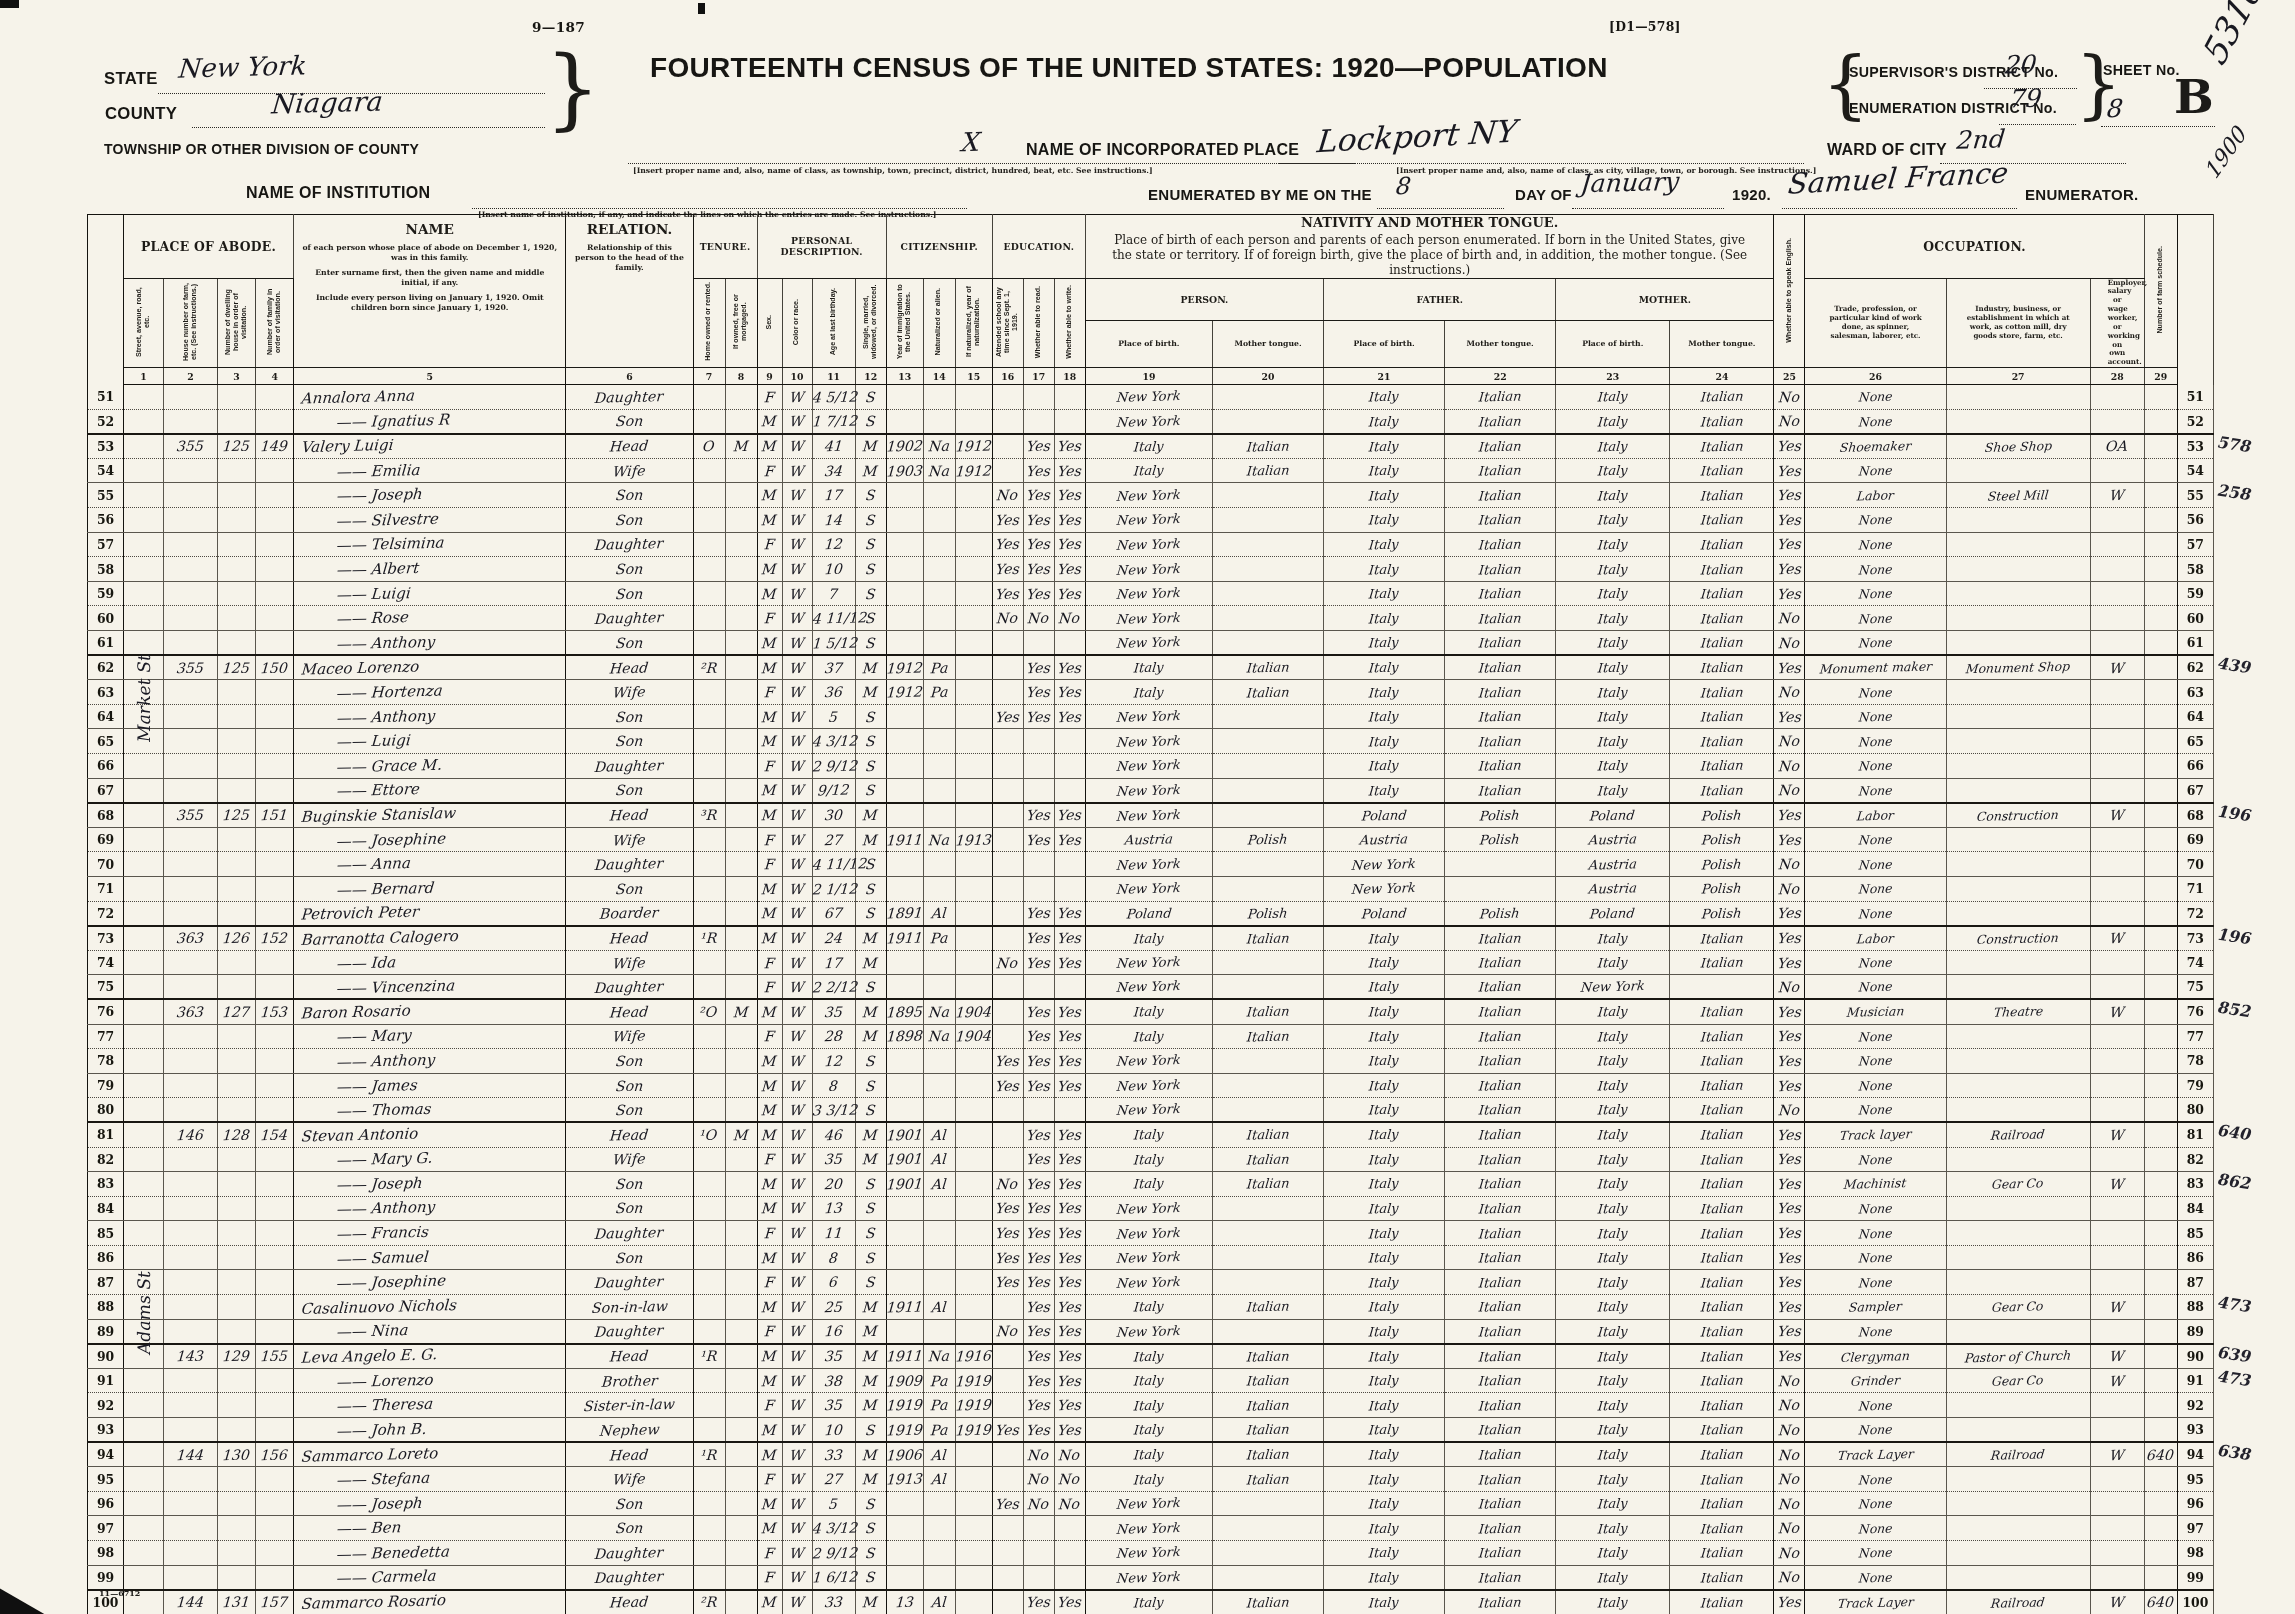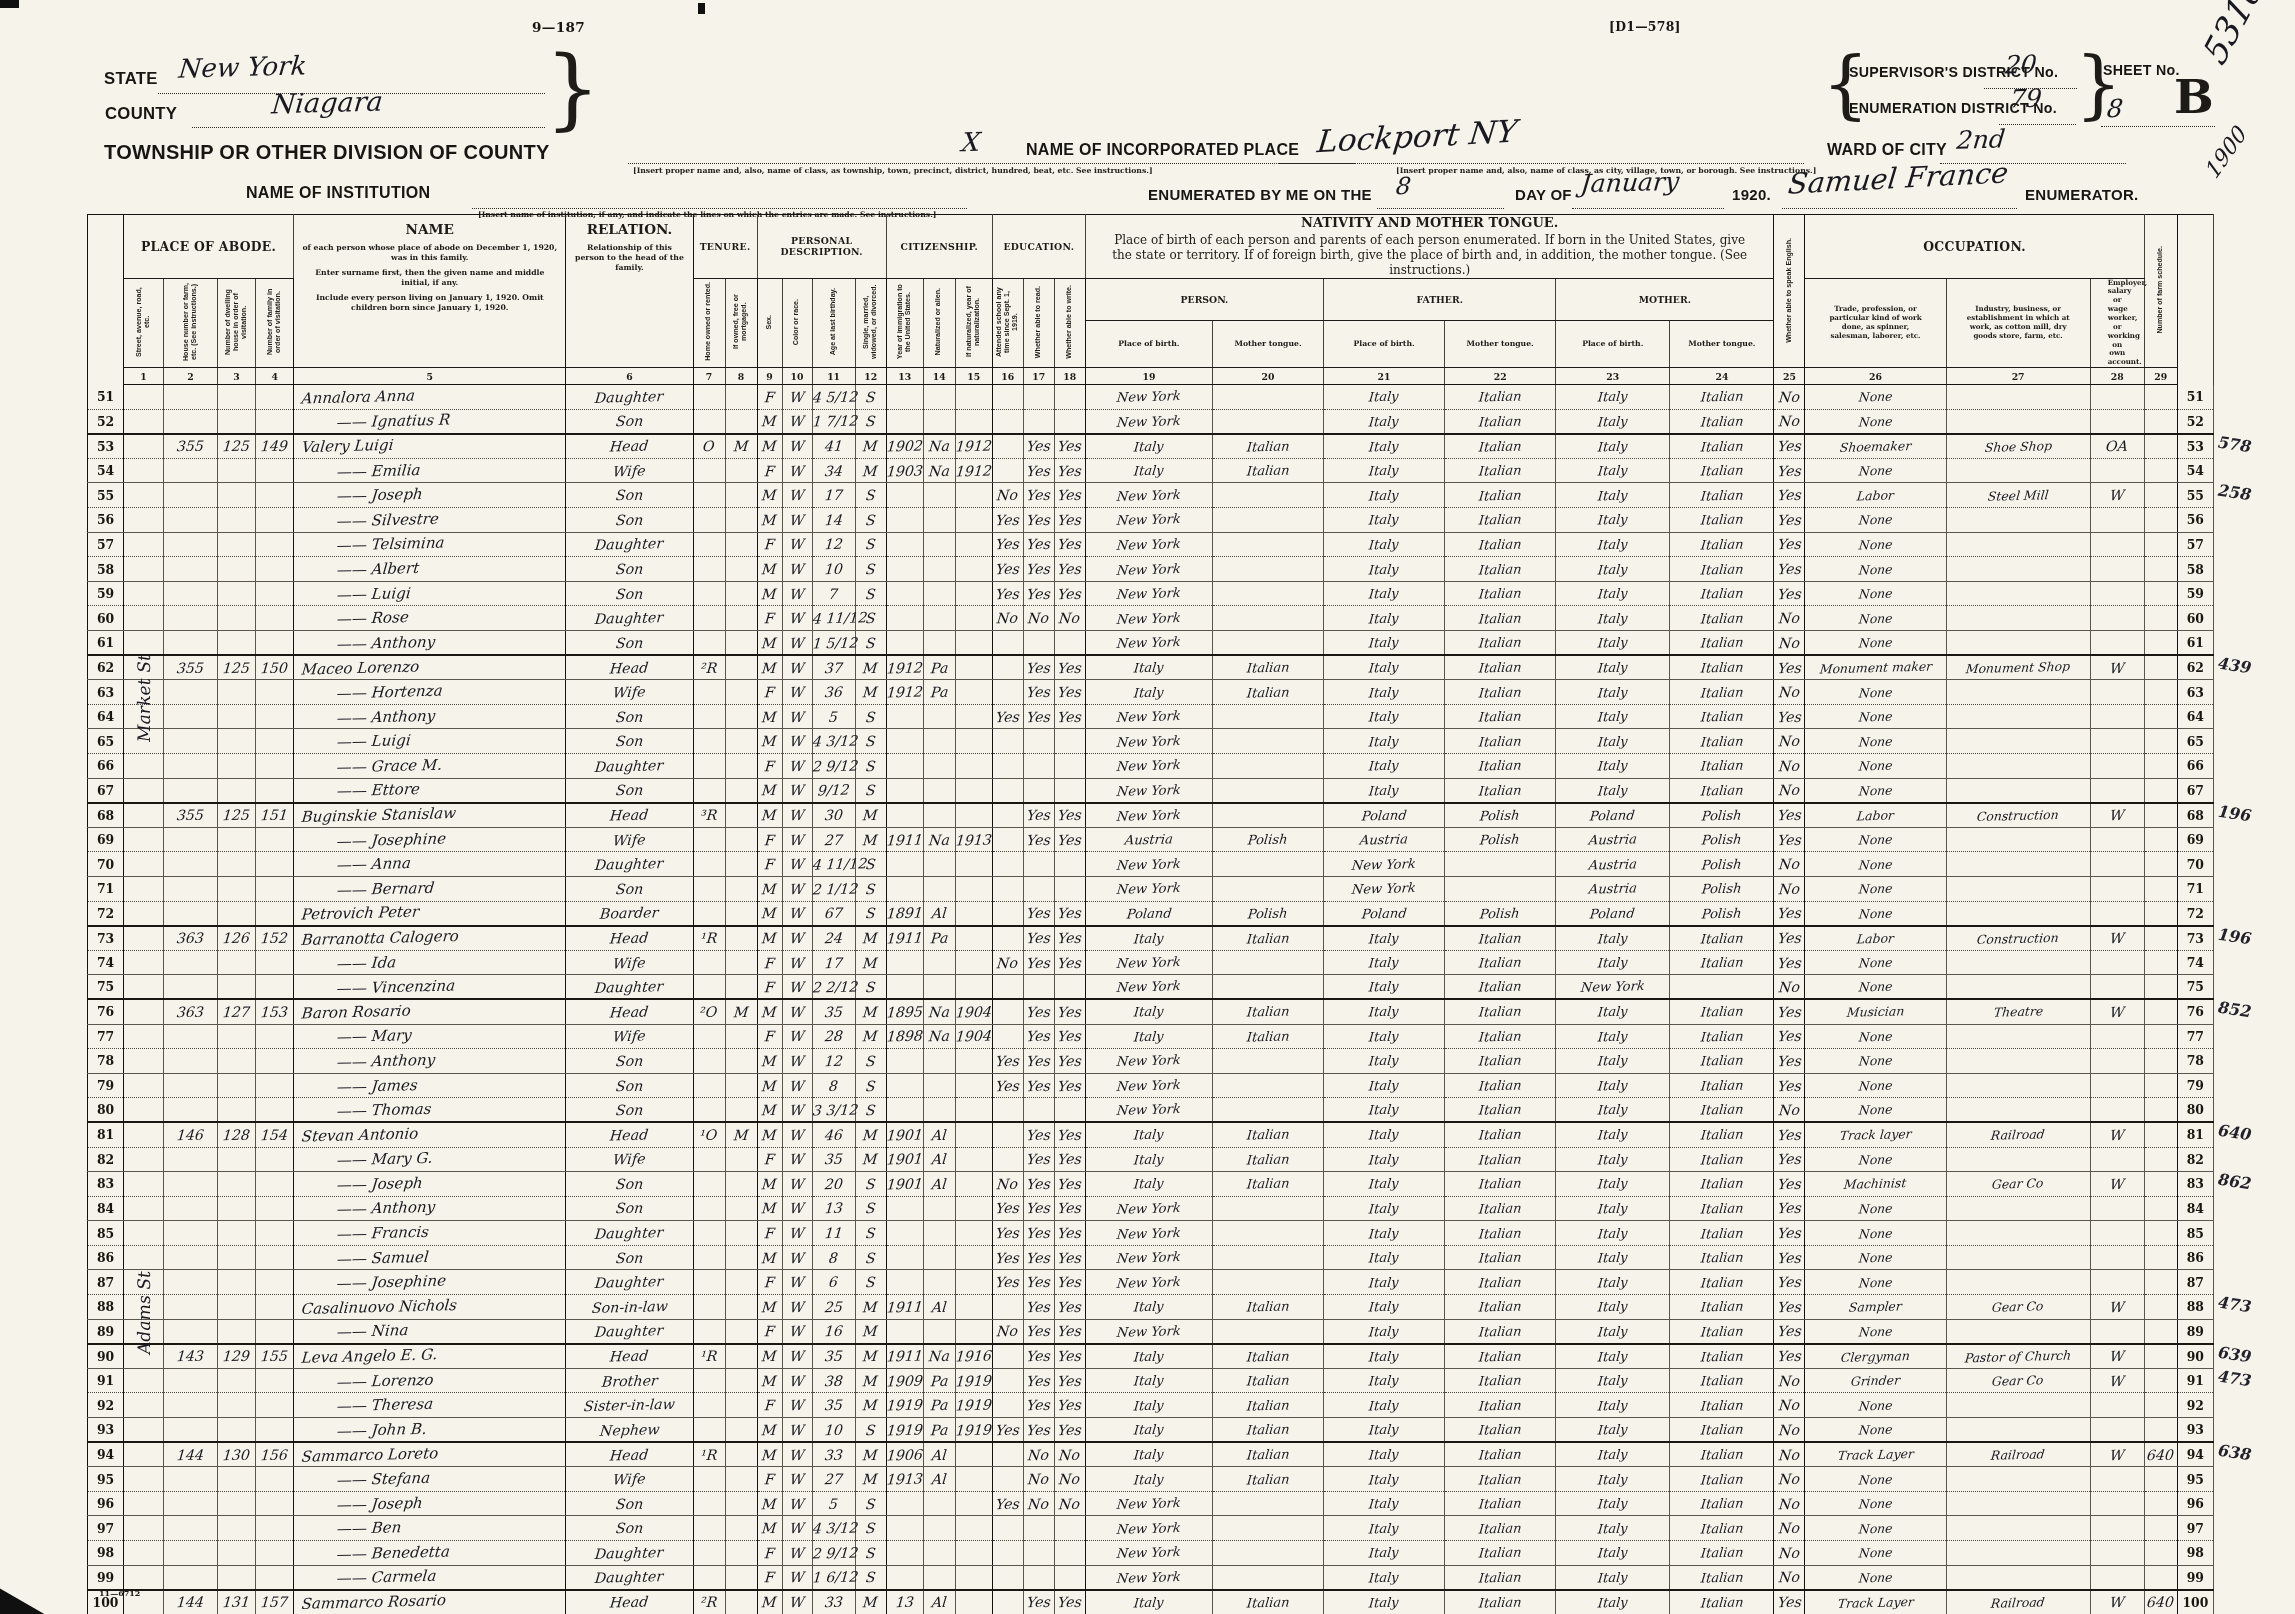--- a/index.html
+++ b/index.html
@@ -71,31 +71,32 @@
 <body>
 
 <div class="page">
 
   <div class="art" style="left:0;top:0;width:18.6px;height:8px;"></div>
   <div class="art" style="left:698px;top:3.1px;width:6.8px;height:11px;"></div>
   <div class="art corner-bl" style="left:0;top:1582px;width:46px;height:33px;"></div>
   <div class="ring" style="left:2181px;top:243px;"></div>
 
   <div class="hitem lbl" style="left:532px;top:18.6px;font-size:13.6px;font-family:'DejaVu Serif',serif;">9—187</div>
+  <div class="hitem lbl" style="left:650px;top:52px;width:916px;text-align:center;font-size:28px;">FOURTEENTH CENSUS OF THE UNITED STATES: 1920—POPULATION</div>
   <div class="hitem lbl" style="left:1609px;top:18.6px;font-size:12.4px;font-family:'DejaVu Serif',serif;">[D1—578]</div>
 
   <div class="hitem lbl" style="left:104px;top:69px;font-size:16.7px;">STATE</div>
   <div class="hitem hw" style="left:179px;top:52px;font-size:26px;">New York</div>
   <div class="dotline" style="left:158px;top:92px;width:387px;"></div>
   <div class="hitem lbl" style="left:105px;top:104px;font-size:16.7px;">COUNTY</div>
   <div class="hitem hw" style="left:272px;top:87px;font-size:27px;">Niagara</div>
   <div class="dotline" style="left:192px;top:126px;width:353px;"></div>
   <div class="brace" style="left:545px;top:50px;font-size:87px;">}</div>
 
-  <div class="hitem lbl" style="left:104px;top:141px;font-size:20px;">TOWNSHIP OR OTHER DIVISION OF COUNTY</div>
+  <div class="hitem lbl" style="left:104px;top:141px;font-size:14px;">TOWNSHIP OR OTHER DIVISION OF COUNTY</div>
   <div class="hitem hw" style="left:962px;top:127px;font-size:26px;">X</div>
   <div class="dotline" style="left:628px;top:162px;width:727px;"></div>
   <div class="note" style="left:633px;top:166px;">[Insert proper name and, also, name of class, as township, town, precinct, district, hundred, beat, etc.  See instructions.]</div>
 
   <div class="hitem lbl" style="left:1026px;top:141px;font-size:16px;">NAME OF INCORPORATED PLACE</div>
   <div class="hitem hw-big" style="left:1318px;top:118px;font-size:31px;">Lockport NY</div>
   <div class="dotline" style="left:1278px;top:162px;width:526px;"></div>
   <div class="note" style="left:1396px;top:166px;">[Insert proper name and, also, name of class, as city, village, town, or borough.  See instructions.]</div>
 
   <div class="hitem lbl" style="left:1827px;top:141px;font-size:16px;">WARD OF CITY</div>

